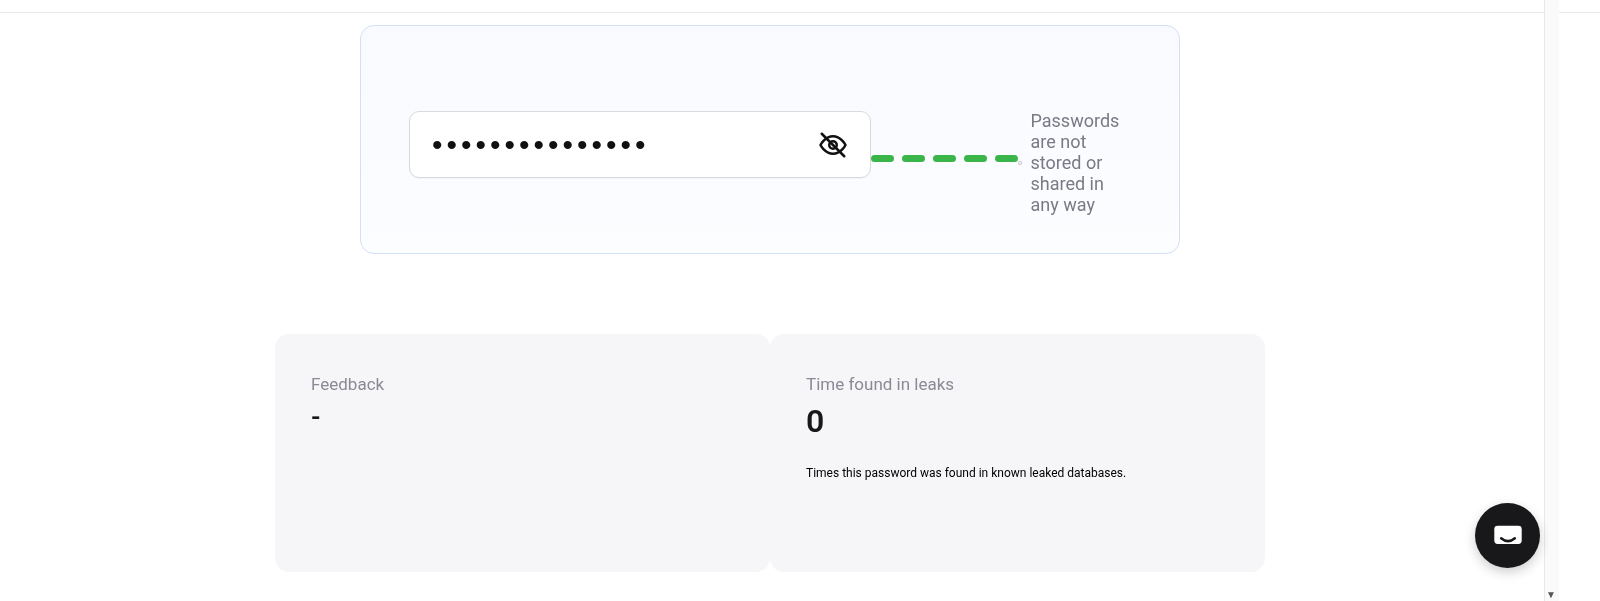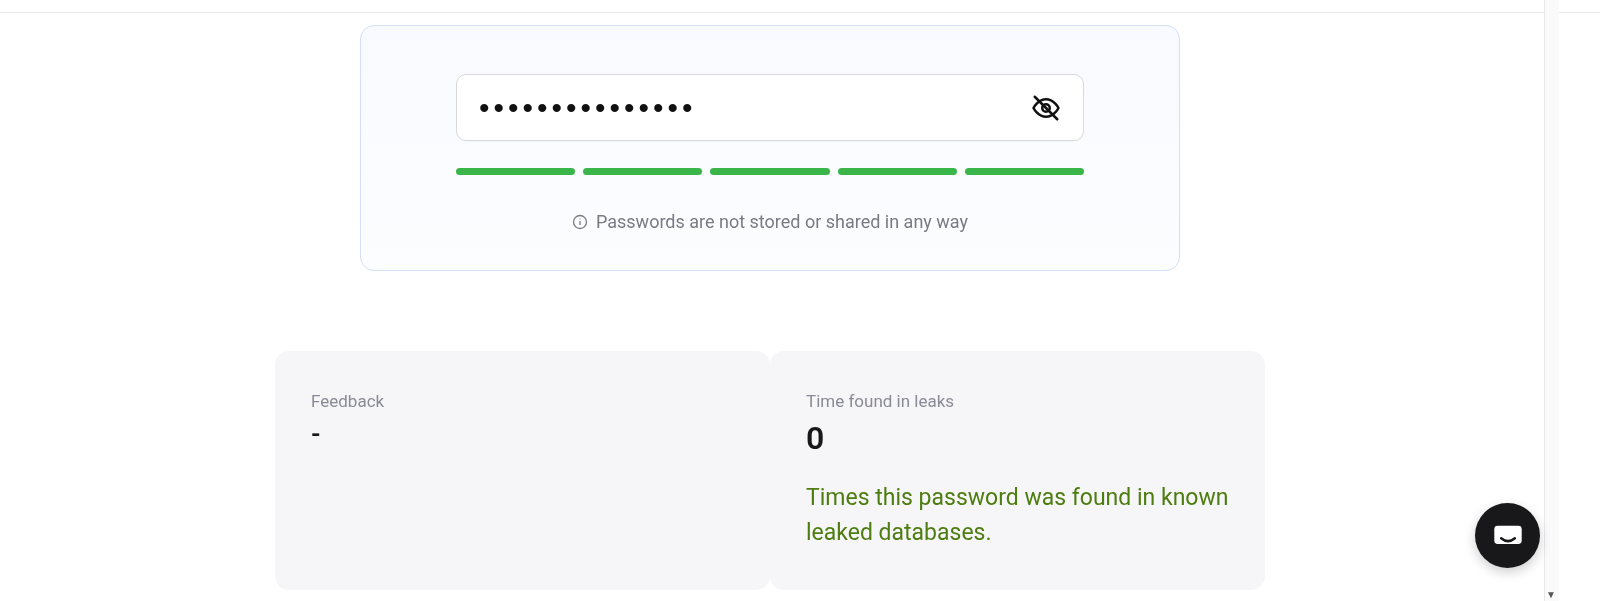--- a/index.html
+++ b/index.html
@@ -28,21 +28,21 @@
       padding-top: 25px;
     }
     .checker-panel {
       width: 820px;
       margin: 0 auto;
       background: linear-gradient(180deg, #f8faff 0%, #fcfdff 100%);
       border: 1px solid #d4e0f5;
       border-radius: 14px;
       padding: 48px 48px 38px 48px;
       display: flex;
-      flex-direction: column;
+      flex-direction: row;
       align-items: center;
     }
     .password-input-wrap {
       width: 628px;
       height: 67px;
       background: #ffffff;
       border: 1px solid #d9d9de;
       border-radius: 10px;
       box-shadow: 0 1px 1px rgba(0,0,0,0.03);
       display: flex;
@@ -114,22 +114,22 @@
     .card-value {
       color: #18181b;
       font-size: 32px;
       font-weight: 600;
       margin-bottom: 24px;
     }
     .card-value.small {
       font-size: 26px;
     }
     .card-desc {
-      color: #4d7c0f;
-      font-size: 23px;
+      color: #000000;
+      font-size: 12px;
       line-height: 1.5;
     }
     .chat-fab {
       position: absolute;
       right: 60px;
       bottom: 33px;
       width: 65px;
       height: 65px;
       border-radius: 50%;
       background: #18181b;

